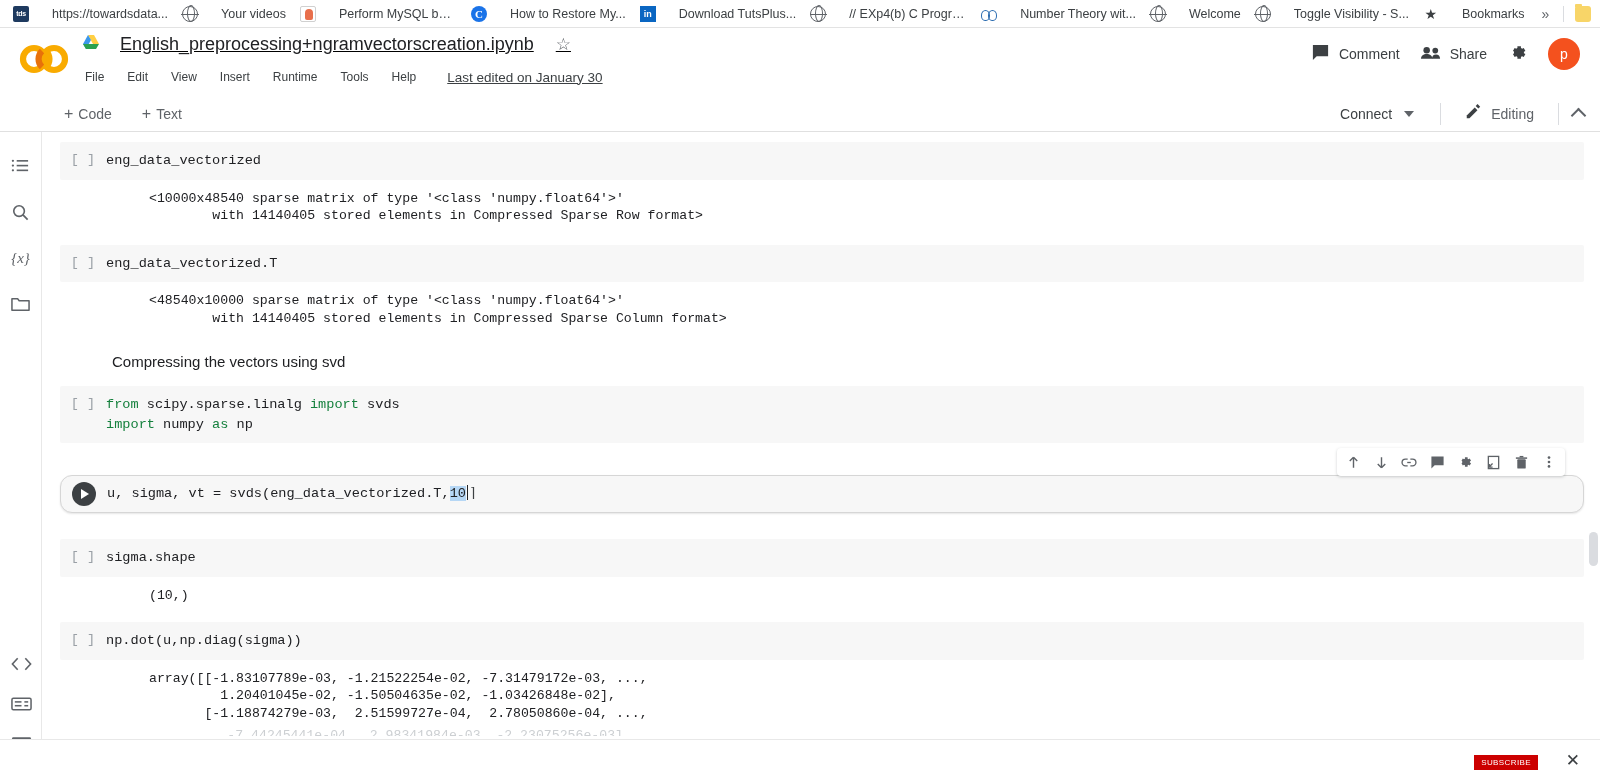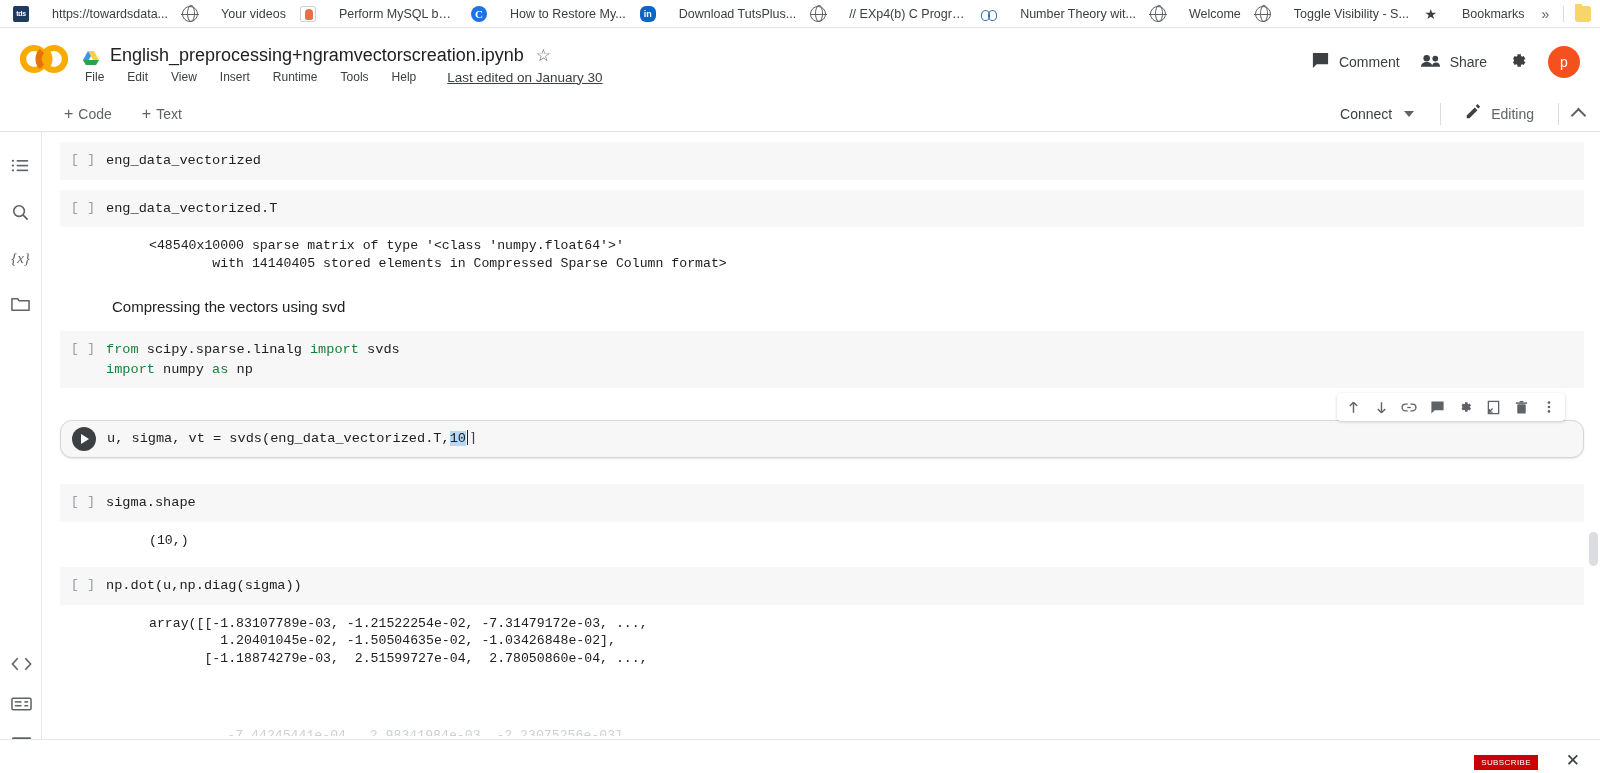--- a/index.html
+++ b/index.html
@@ -34,44 +34,44 @@
   .ico-globe { border:1.6px solid #5f6368; border-radius:50%; position:relative; }
   .ico-globe::before { content:""; position:absolute; left:50%; top:-1.6px; bottom:-1.6px;
       width:6px; margin-left:-3px; border:1.6px solid #5f6368; border-radius:50%; }
   .ico-globe::after { content:""; position:absolute; left:-1.6px; right:-1.6px; top:50%;
       height:0; border-top:1.6px solid #5f6368; }
   .ico-mysql { background:#fff; border:1px solid #d0d0d0; border-radius:2px; position:relative; }
   .ico-mysql::after { content:""; position:absolute; left:4px; top:2px; width:8px; height:11px;
       background:#e86f4c; border-radius:4px 4px 2px 2px; }
   .ico-c { background:#1a73e8; border-radius:50%; color:#fff; font-size:11px; font-weight:bold;
            display:flex; align-items:center; justify-content:center; font-family:"Liberation Serif", serif;}
-  .ico-in { background:#0a66c2; border-radius:6px; color:#fff; font-size:9px; font-weight:bold;
+  .ico-in { background:#0a66c2; border-radius:0; color:#fff; font-size:9px; font-weight:bold;
             display:flex; align-items:center; justify-content:center; }
   .ico-nt { position:relative; }
   .ico-nt::before, .ico-nt::after { content:""; position:absolute; top:4px; width:7px; height:9px;
       border:1.5px solid #2b6cb0; border-radius:50% 50% 45% 45%; }
   .ico-nt::before { left:0; } .ico-nt::after { right:0; }
   .ico-star { color:#3c4043; font-size:14px; display:flex; align-items:center; justify-content:center; line-height:1; }
   .ico-folder { background:#f8d568; border-radius:2px 3px 3px 3px; position:relative; }
   .ico-folder::before { content:""; position:absolute; left:0; top:-2px; width:7px; height:3px;
       background:#f8d568; border-radius:1px 1px 0 0; }
 
   
   .colab-header { display:flex; align-items:flex-start; padding: 6px 16px 0 16px; height: 68px; }
   .colab-logo { width:56px; height:40px; margin-top:8px; flex:0 0 56px; }
   .hdr-center { flex:1 1 auto; padding-left: 10px; }
-  .title-row { display:flex; align-items:flex-end; gap:10px; height:32px; }
+  .title-row { display:flex; align-items:flex-start; gap:20px; height:32px;text-decoration:underline; }
   .drive-ico { width:18px; height:16px; flex:0 0 18px; }
   .nb-title { font-size:18px; color:#202124; font-family:"Liberation Sans", sans-serif; }
   .star-btn { color:#5f6368; font-size:17px; line-height:1; padding:2px; }
   .menu-row { display:flex; align-items:center; gap:19px; margin-top:3px; padding-left:1px; }
   .menu-item { font-size:12px; color:#3c4043; padding:1px 2px; }
   .last-edited { font-size:13.5px; color:#3c4043; text-decoration:underline; margin-left:10px; }
 
-  .hdr-right { display:flex; align-items:center; gap:20px; margin-top:12px; padding-right:4px; }
+  .hdr-right { display:flex; align-items:center; gap:20px; margin-top:4px; padding-right:4px; }
   .hdr-btn { display:flex; align-items:center; gap:9px; font-size:14px; color:#3c4043; }
   .avatar { width:32px; height:32px; border-radius:50%; display:flex; align-items:center;
             justify-content:center; color:#fff; font-size:14px; font-weight:500; }
 
   
   .toolbar {
     display:flex; align-items:center; justify-content:space-between;
     height:36px; padding: 0 16px 0 56px;
     border-bottom:1px solid #e0e0e0;
   }
@@ -365,20 +365,22 @@
       </div>
     </div>
 
     <div class="notebook">
 
       <div class="cell" style="margin-top:10px;">
         <div class="cell-in">
           <div class="cell-gutter">[ ]</div>
           <div class="code">eng_data_vectorized</div>
         </div>
+        <div class="out">&lt;10000x48540 sparse matrix of type '&lt;class 'numpy.float64'&gt;'
+	with 14140405 stored elements in Compressed Sparse Row format&gt;</div>
       </div>
 
       <div class="cell" style="margin-top:10px;">
         <div class="cell-in">
           <div class="cell-gutter">[ ]</div>
           <div class="code">eng_data_vectorized.T</div>
         </div>
         <div class="out">&lt;48540x10000 sparse matrix of type '&lt;class 'numpy.float64'&gt;'
 	with 14140405 stored elements in Compressed Sparse Column format&gt;</div>
       </div>

